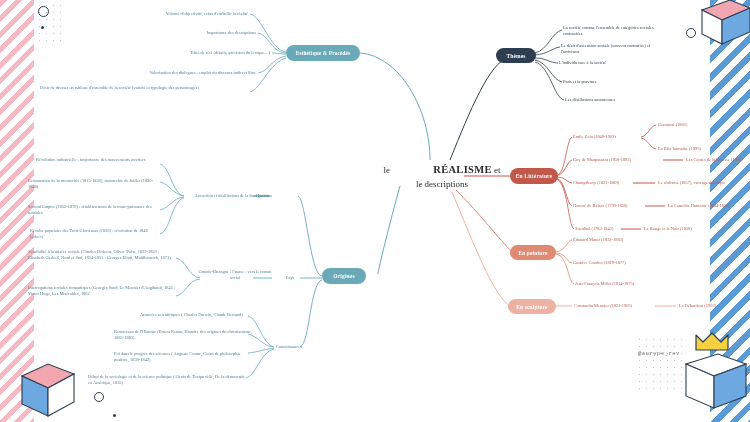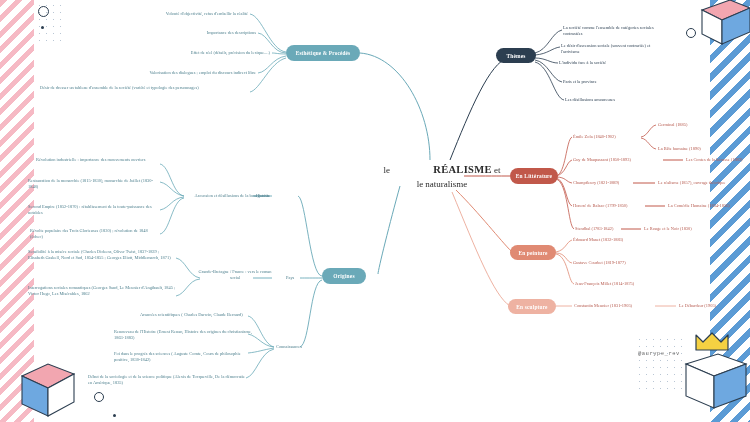--- a/index.html
+++ b/index.html
@@ -147,21 +147,21 @@
     <path d="M200,279 C188,280 186,294 176,296" fill="none" stroke="#6aa9b8" stroke-width=".8"></path>
 
     <path d="M274,347 C262,344 258,318 248,316" fill="none" stroke="#6aa9b8" stroke-width=".8"></path>
     <path d="M274,347 C262,346 258,336 248,334" fill="none" stroke="#6aa9b8" stroke-width=".8"></path>
     <path d="M274,348 C262,350 258,352 248,353" fill="none" stroke="#6aa9b8" stroke-width=".8"></path>
     <path d="M274,349 C260,352 256,376 246,378" fill="none" stroke="#6aa9b8" stroke-width=".8"></path>
   </svg>
 
   <div id="center-title">
     <span><span>le </span><b>RÉALISME</b><span> et</span></span><br>
-    <span>le naturalisme</span>
+    <span>le descriptions</span>
   </div>
 
   <div class="node n-teal" style="left:286px;top:45px;width:74px;height:16px;font-size:5.2px;">
     <span>Esthétique &amp; Procédés</span>
   </div>
 
   <div class="node n-navy" style="left:496px;top:48px;width:40px;height:15px;font-size:5.4px;">
     <span>Thèmes</span>
   </div>
 

